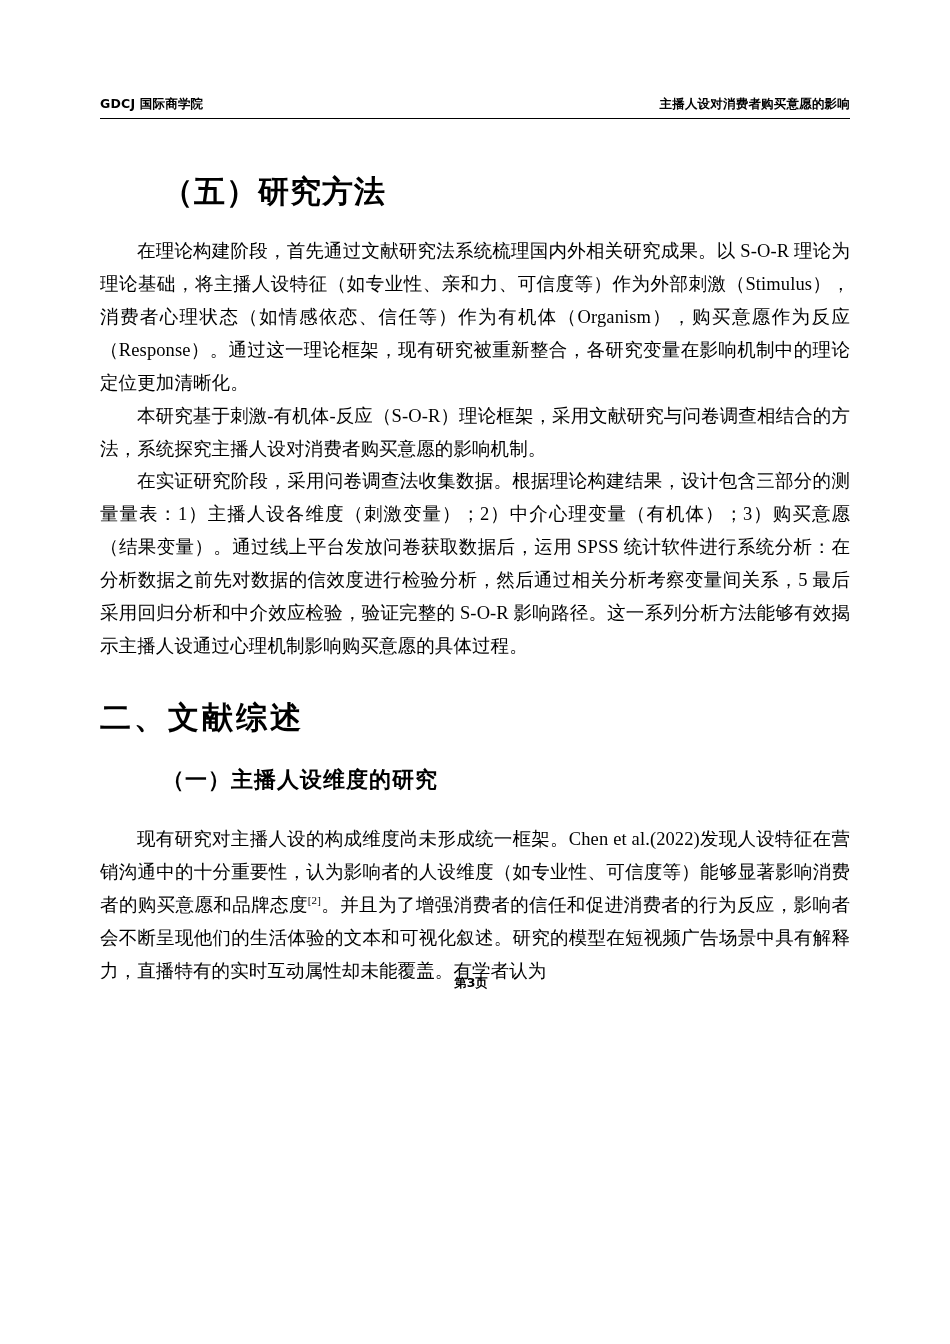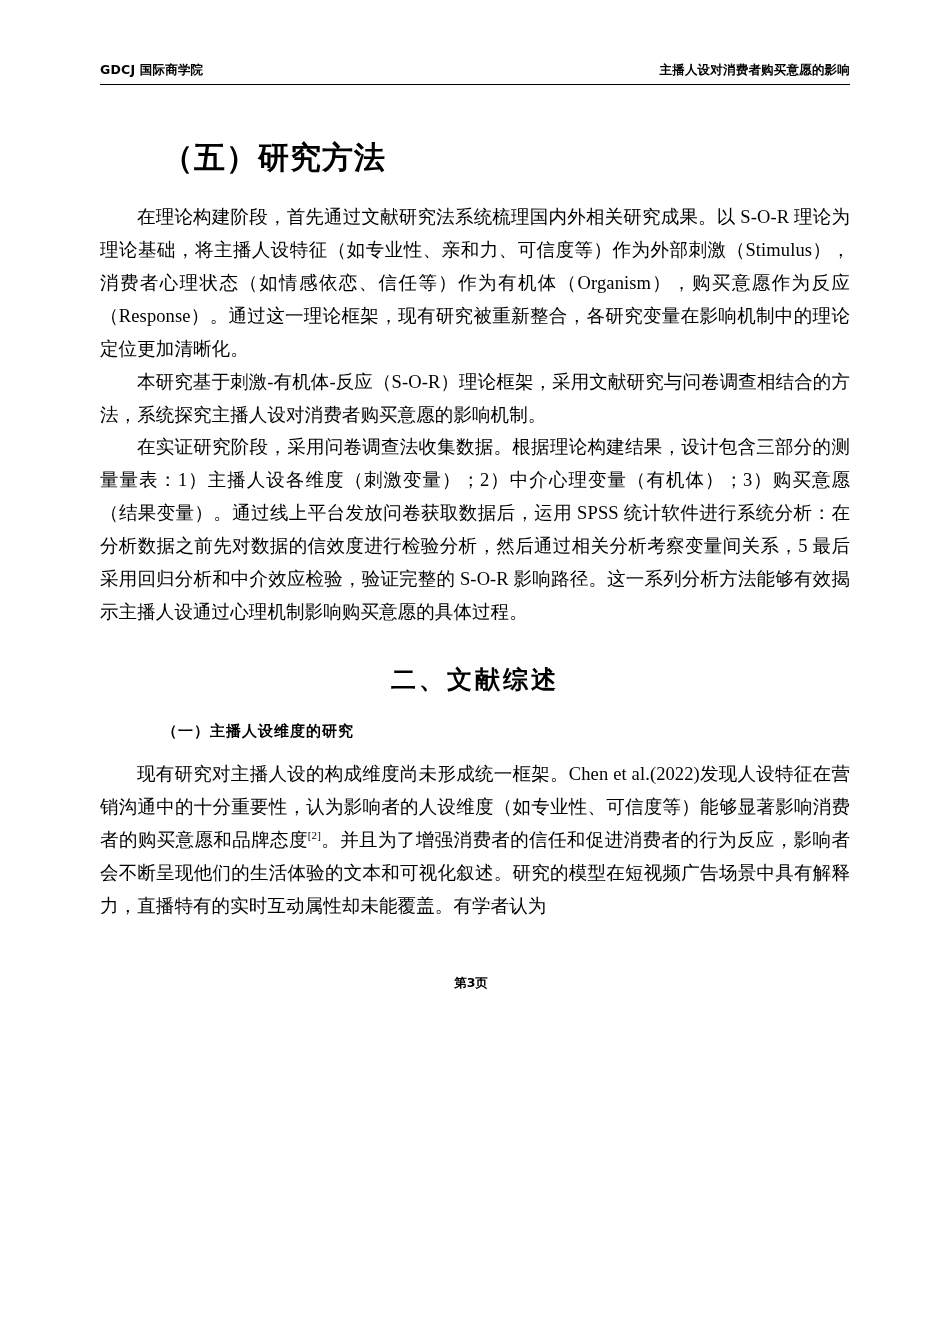--- a/index.html
+++ b/index.html
@@ -13,21 +13,21 @@
     font-family: "Liberation Serif", "DejaVu Serif", serif;
     color: #000000;
     position: relative;
     overflow: hidden;
   }
   .page {
     position: relative;
     width: 950px;
     height: 1038px;
     box-sizing: border-box;
-    padding: 62px 100px 40px 100px;
+    padding: 96px 100px 40px 100px;
   }
   
   .header {
     display: flex;
     justify-content: space-between;
     align-items: flex-end;
     font-family: "DejaVu Sans", "Liberation Sans", sans-serif;
     font-size: 12.5px;
     font-weight: bold;
     letter-spacing: 0.2px;
@@ -42,31 +42,31 @@
   h2.section-heading {
     font-family: "DejaVu Serif", "Liberation Serif", serif;
     font-size: 31px;
     font-weight: bold;
     margin: 0 0 22px 0;
     padding-left: 62px;
     letter-spacing: 1px;
   }
   h1.chapter-heading {
     font-family: "DejaVu Serif", "Liberation Serif", serif;
-    font-size: 25px;
+    font-size: 31px;
     font-weight: bold;
-    text-align: center;
+    text-align: left;
     margin: 34px 0 26px 0;
     letter-spacing: 3px;
   }
   h2.sub-heading {
     font-family: "DejaVu Serif", "Liberation Serif", serif;
-    font-size: 15px;
+    font-size: 22px;
     font-weight: bold;
-    margin: 0 0 17px 0;
+    margin: 0 0 28px 0;
     padding-left: 62px;
     letter-spacing: 1px;
   }
 
   
   p.body-par {
     font-size: 18.5px;
     line-height: 1.78;
     text-align: justify;
     text-justify: inter-ideograph;

